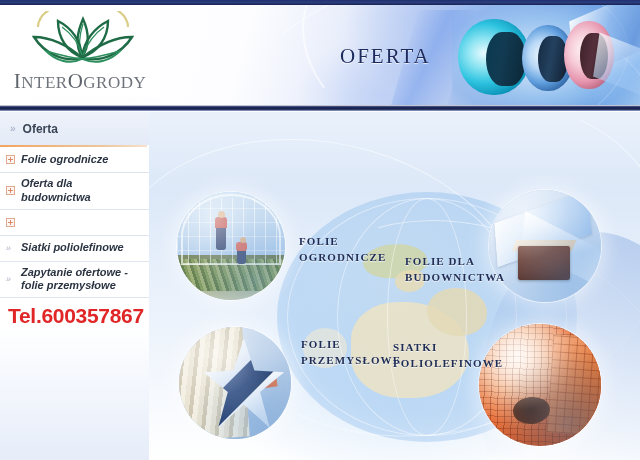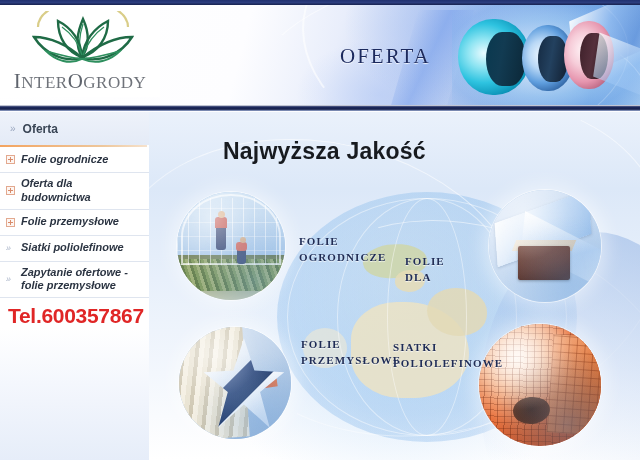--- a/index.html
+++ b/index.html
@@ -392,21 +392,20 @@
       <span class="lbl">Folie ogrodnicze</span>
     </div>
 
     <div class="sb-item">
       <span class="ico-plus"></span>
       <span class="lbl">Oferta dla budownictwa</span>
     </div>
 
     <div class="sb-item">
       <span class="ico-plus"></span>
-      <span class="lbl">Folie przemysłowe</span>
     </div>
 
     <div class="sb-item">
       <span class="ico-chev">»</span>
       <span class="lbl">Siatki poliolefinowe</span>
     </div>
 
     <div class="sb-item">
       <span class="ico-chev">»</span>
       <span class="lbl">Zapytanie ofertowe - folie przemysłowe</span>
@@ -427,21 +426,20 @@
       <div class="meridian m1"></div>
       <div class="meridian m2"></div>
       <div class="meridian m3"></div>
     </div>
 
     <div class="ribbon rb1"></div>
     <div class="ribbon rb2"></div>
     <div class="ribbon rb3"></div>
     <div id="right-swoosh"></div>
 
-    <div id="headline">Najwyższa Jakość</div>
 
     <div class="tile">
       <div class="bubble" id="t1-bubble">
         <div class="gh-sky"></div>
         <div class="gh-ground"></div>
         <div class="gh-crop"></div>
         <div class="gh-frame"></div>
         <div class="gh-arch"></div>
         <div class="worker w1-body"></div>
         <div class="worker w1-top"></div>
@@ -459,20 +457,21 @@
     <div class="tile">
       <div class="bubble" id="t2-bubble">
         <div class="cs-bg"></div>
         <div class="cs-sheet"></div>
         <div class="cs-sheet2"></div>
         <div class="cs-box-top"></div>
         <div class="cs-box"></div>
       </div>
       <div class="tile-label" id="t2-label">
         <div>FOLIE DLA</div>
+        <div>BUDOWNICTWA</div>
       </div>
     </div>
 
     <div class="tile">
       <div class="bubble" id="t3-bubble">
         <div class="in-bg"></div>
         <div class="in-stripes"></div>
         <div class="in-red"></div>
         <div class="in-star"></div>
       </div>

